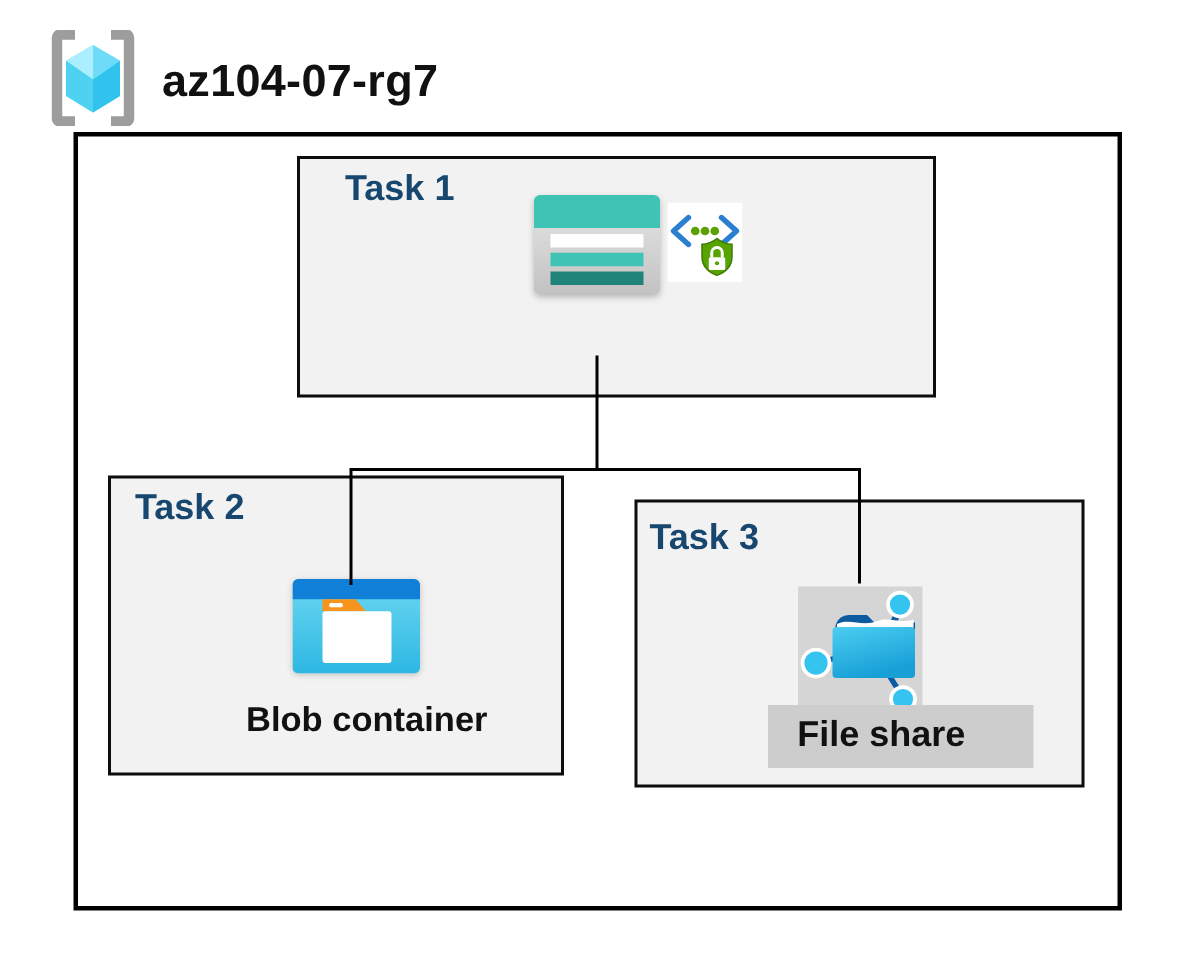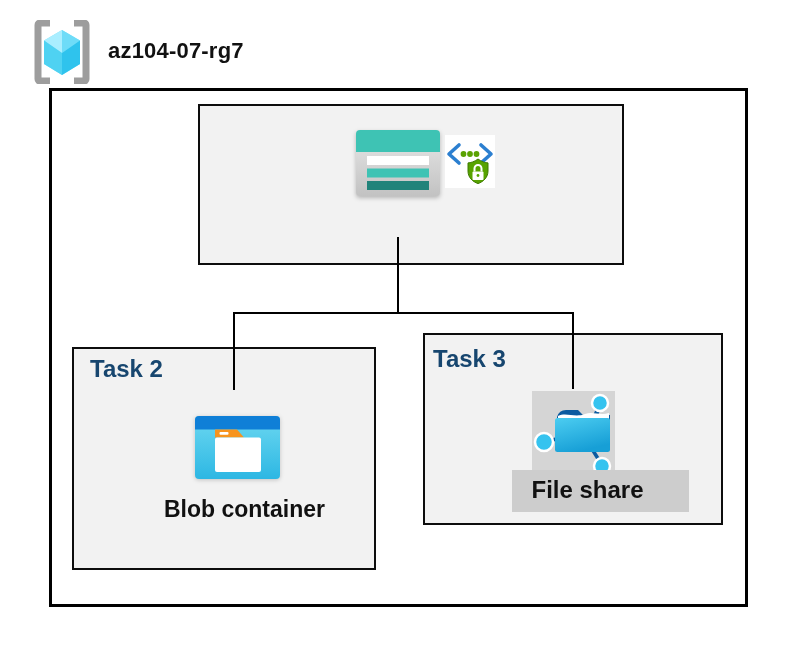--- a/index.html
+++ b/index.html
@@ -7,33 +7,33 @@
   body {
     font-family: "Liberation Sans", "DejaVu Sans", sans-serif;
     width: 788px; height: 647px; position: relative; overflow: hidden;
   }
   .canvas { position: absolute; left: 0; top: 0; width: 788px; height: 647px; background: #fff; }
 
   
   .rg-icon { position: absolute; left: 33px; top: 20px; width: 58px; height: 64px; }
   .rg-name {
     position: absolute; left: 108px; top: 38px;
-    font-size: 22px; font-weight: 700; color: #111; letter-spacing: 0.2px;
+    font-size: 30px; font-weight: 700; color: #111; letter-spacing: 0.2px;
   }
 
   
   .outer-box {
     position: absolute; left: 49px; top: 88px; width: 699px; height: 519px;
     border: 3px solid #000; background: #ffffff;
   }
 
   
   .task-box { position: absolute; background: #f2f2f2; border: 2px solid #0d0d0d; }
   .task1 { left: 198px; top: 104px; width: 426px; height: 161px; }
-  .task2 { left: 72px;  top: 347px; width: 304px; height: 223px; }
+  .task2 { left: 72px;  top: 317px; width: 304px; height: 200px; }
   .task3 { left: 423px; top: 333px; width: 300px; height: 192px; }
 
   .task-label {
     position: absolute; font-size: 24px; font-weight: 700; color: #17466f;
   }
   .task1 .task-label { left: 30px; top: 6px; }
   .task2 .task-label { left: 16px; top: 6px; }
   .task3 .task-label { left: 8px;  top: 10px; }
 
   .resource-label {
@@ -83,20 +83,21 @@
     <polygon points="29,10 11,20.5 29,33" fill="#aaeeff"></polygon>
     <polygon points="29,10 47,20.5 29,33" fill="#6edcf8"></polygon>
     <polygon points="11,20.5 11,44 29,55 29,33" fill="#4fd2f2"></polygon>
     <polygon points="47,20.5 47,44 29,55 29,33" fill="#2fc3ed"></polygon>
   </svg>
   <div class="rg-name">az104-07-rg7</div>
 
   <div class="outer-box"></div>
 
   <div class="task-box task1">
+    <div class="task-label">Task 1</div>
 
     <svg class="storage-icon" viewBox="0 0 84 66">
       <defs>
         <linearGradient id="sgBody" x1="0" y1="0" x2="0" y2="1">
           <stop offset="0" stop-color="#e8e8e8"></stop>
           <stop offset="1" stop-color="#c2c2c2"></stop>
         </linearGradient>
       </defs>
       <rect x="0" y="0" width="84" height="66" rx="4" fill="url(#sgBody)"></rect>
       <path d="M4,0 h76 a4,4 0 0 1 4,4 v18 h-84 v-18 a4,4 0 0 1 4,-4 z" fill="#3ec3b4"></path>

